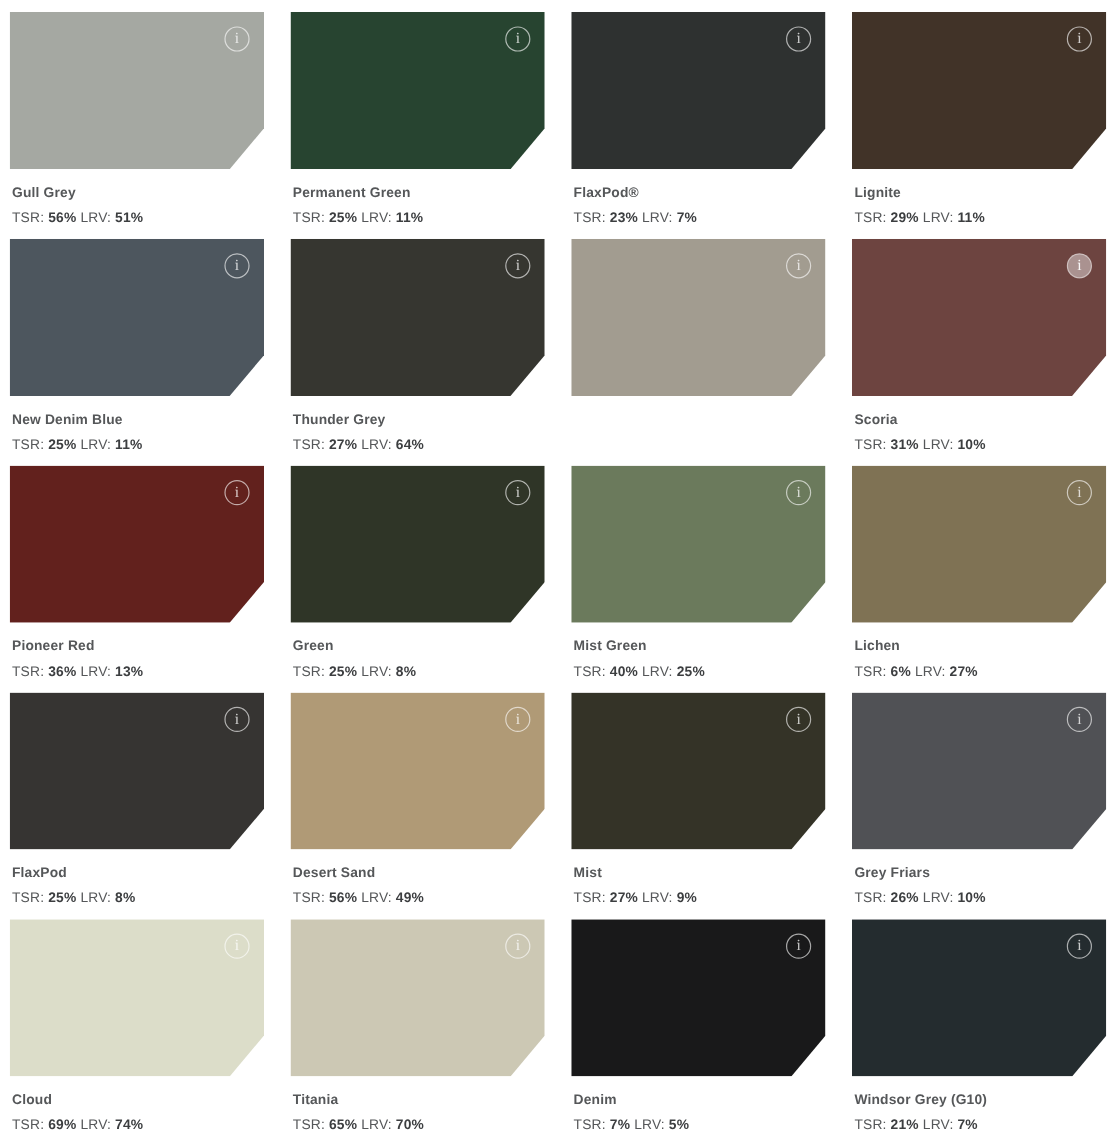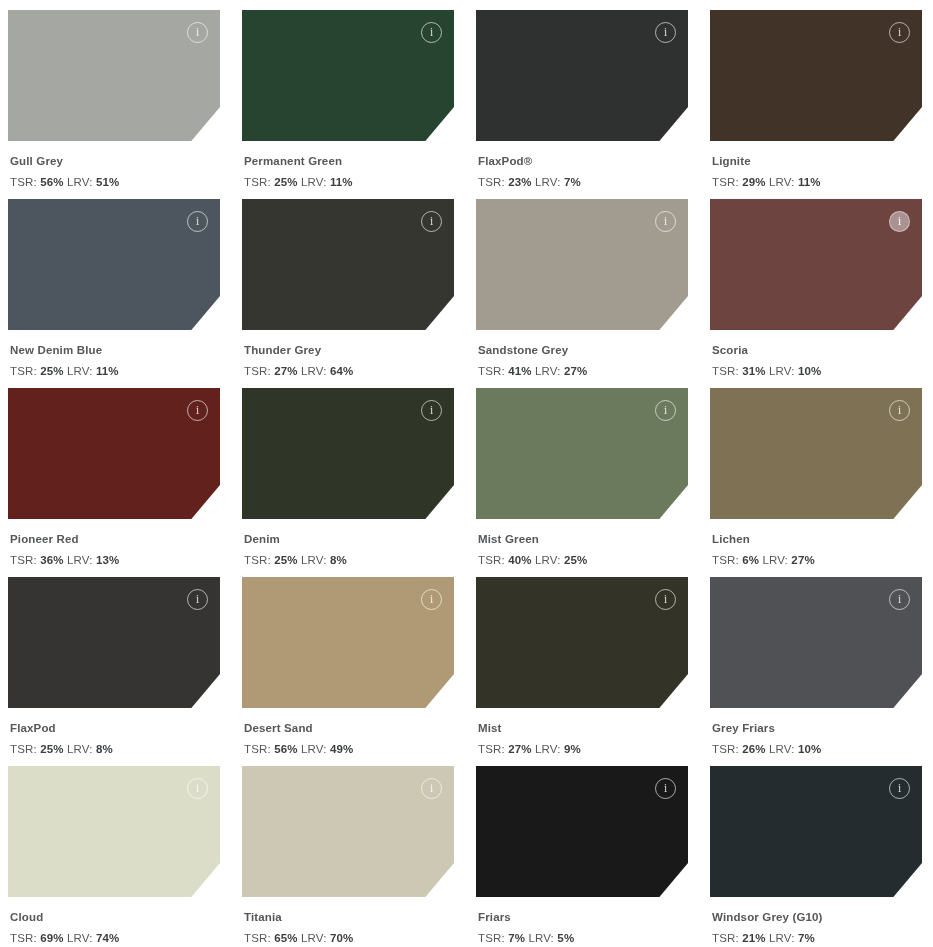--- a/index.html
+++ b/index.html
@@ -162,24 +162,20 @@
         <div class="swatch-name">Thunder Grey</div>
         <div class="swatch-stats"><span>TSR:</span> <b>27%</b> <span>LRV:</span> <b>64%</b></div>
       </div>
     </div>
     <div class="swatch-card">
       <div class="swatch-chip" style="background: rgb(162, 156, 144);">
         <div class="info-icon">
           <span class="glyph">i</span>
         </div>
       </div>
-      <div class="swatch-meta">
-        <div class="swatch-name">Sandstone Grey</div>
-        <div class="swatch-stats"><span>TSR:</span> <b>41%</b> <span>LRV:</span> <b>27%</b></div>
-      </div>
     </div>
     <div class="swatch-card">
       <div class="swatch-chip" style="background: rgb(109, 68, 64);">
         <div class="info-icon hovered">
           <span class="glyph">i</span>
         </div>
       </div>
       <div class="swatch-meta">
         <div class="swatch-name">Scoria</div>
         <div class="swatch-stats"><span>TSR:</span> <b>31%</b> <span>LRV:</span> <b>10%</b></div>
@@ -196,21 +192,21 @@
         <div class="swatch-stats"><span>TSR:</span> <b>36%</b> <span>LRV:</span> <b>13%</b></div>
       </div>
     </div>
     <div class="swatch-card">
       <div class="swatch-chip" style="background: rgb(47, 53, 39);">
         <div class="info-icon">
           <span class="glyph">i</span>
         </div>
       </div>
       <div class="swatch-meta">
-        <div class="swatch-name">Denim</div>
+        <div class="swatch-name">Green</div>
         <div class="swatch-stats"><span>TSR:</span> <b>25%</b> <span>LRV:</span> <b>8%</b></div>
       </div>
     </div>
     <div class="swatch-card">
       <div class="swatch-chip" style="background: rgb(107, 122, 92);">
         <div class="info-icon">
           <span class="glyph">i</span>
         </div>
       </div>
       <div class="swatch-meta">
@@ -295,21 +291,21 @@
         <div class="swatch-stats"><span>TSR:</span> <b>65%</b> <span>LRV:</span> <b>70%</b></div>
       </div>
     </div>
     <div class="swatch-card">
       <div class="swatch-chip" style="background: rgb(25, 25, 26);">
         <div class="info-icon">
           <span class="glyph">i</span>
         </div>
       </div>
       <div class="swatch-meta">
-        <div class="swatch-name">Friars</div>
+        <div class="swatch-name">Denim</div>
         <div class="swatch-stats"><span>TSR:</span> <b>7%</b> <span>LRV:</span> <b>5%</b></div>
       </div>
     </div>
     <div class="swatch-card">
       <div class="swatch-chip" style="background: rgb(36, 44, 47);">
         <div class="info-icon">
           <span class="glyph">i</span>
         </div>
       </div>
       <div class="swatch-meta">

